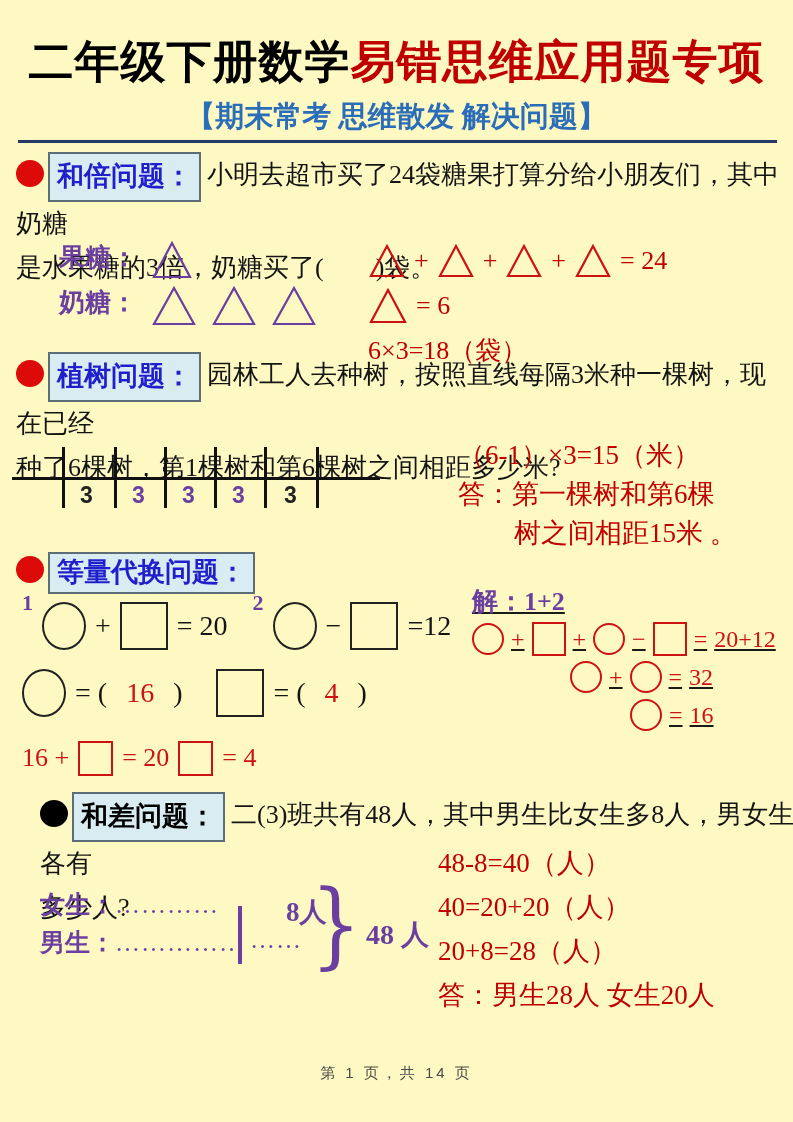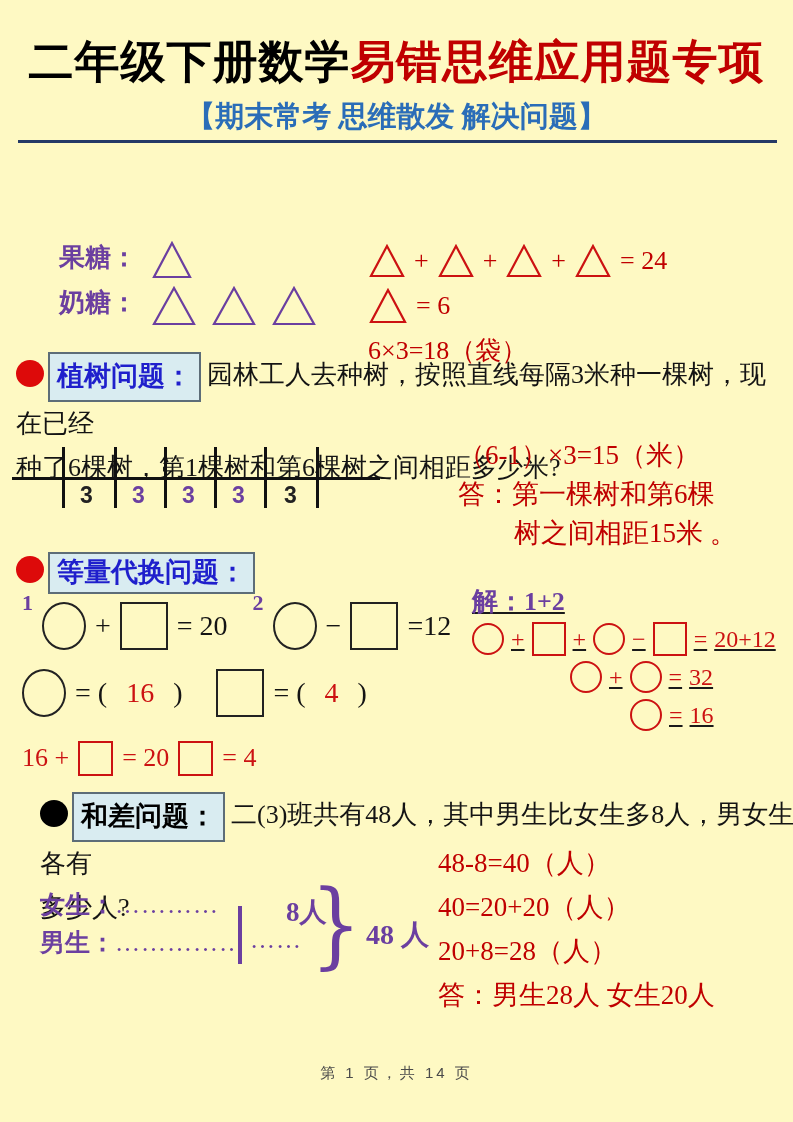--- a/index.html
+++ b/index.html
@@ -109,20 +109,24 @@
 <body>
 
 <div class="page">
 
   <div class="title">
     <span class="t-black">二年级下册数学</span><span class="t-red">易错思维应用题专项</span>
   </div>
   <div class="subtitle">【期末常考 思维散发 解决问题】</div>
   <div class="rule"></div>
 
+  <div class="para s1-para">
+    <span class="dot red"></span><span class="hl blue">和倍问题：</span><span>小明去超市买了24袋糖果打算分给小朋友们，其中奶糖</span><br>
+    <span>是水果糖的3倍，奶糖买了(　　)袋。</span>
+  </div>
 
   <div class="candy">
     <div class="candy-row">
       <span class="plabel">果糖：</span>
       <svg class="tri" width="42" height="40">
           <polygon points="21,3 3,37 39,37" fill="none" class="tri-purple" stroke-width="2.2"></polygon>
         </svg>
     </div>
     <div class="candy-row">
       <span class="plabel">奶糖：</span>

